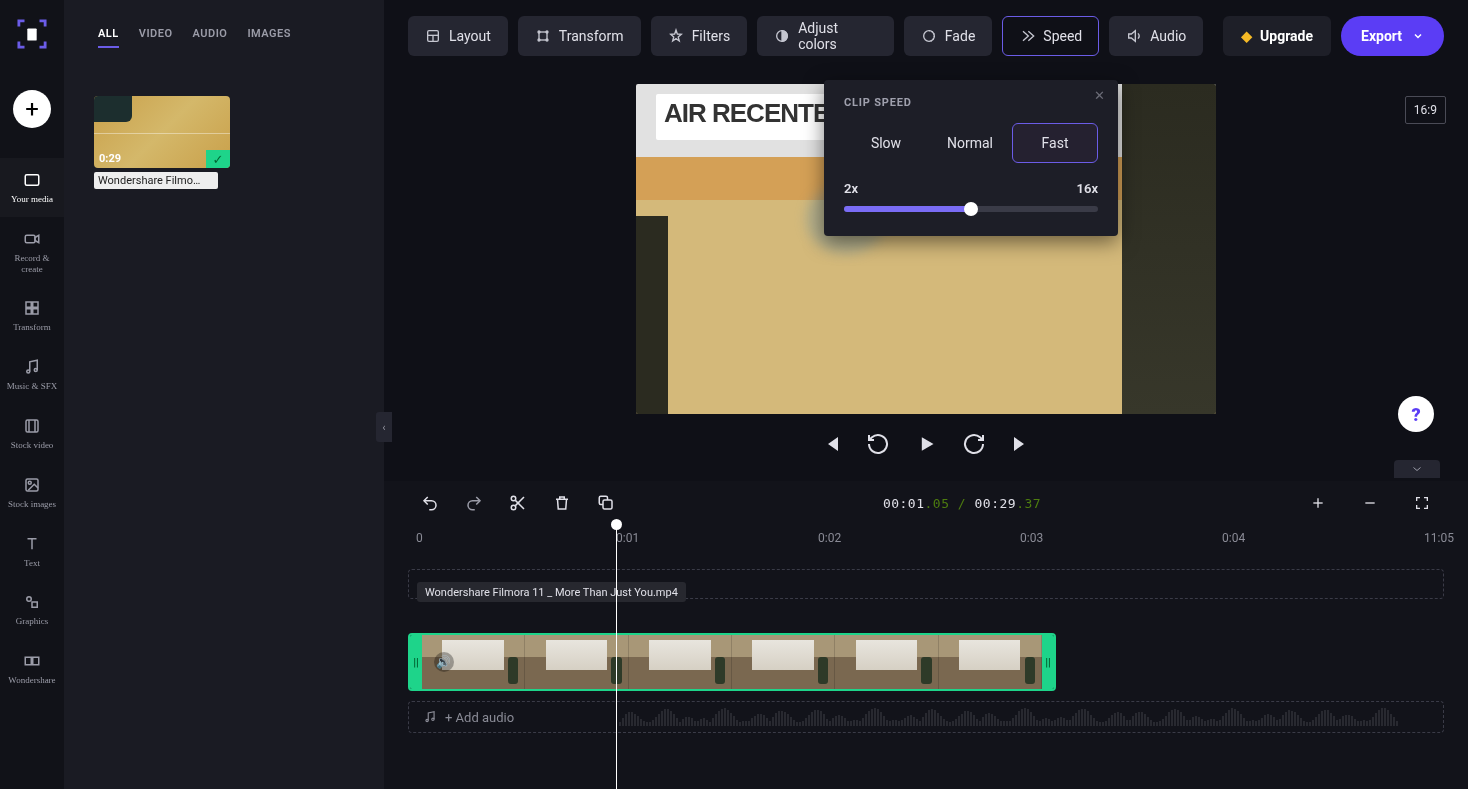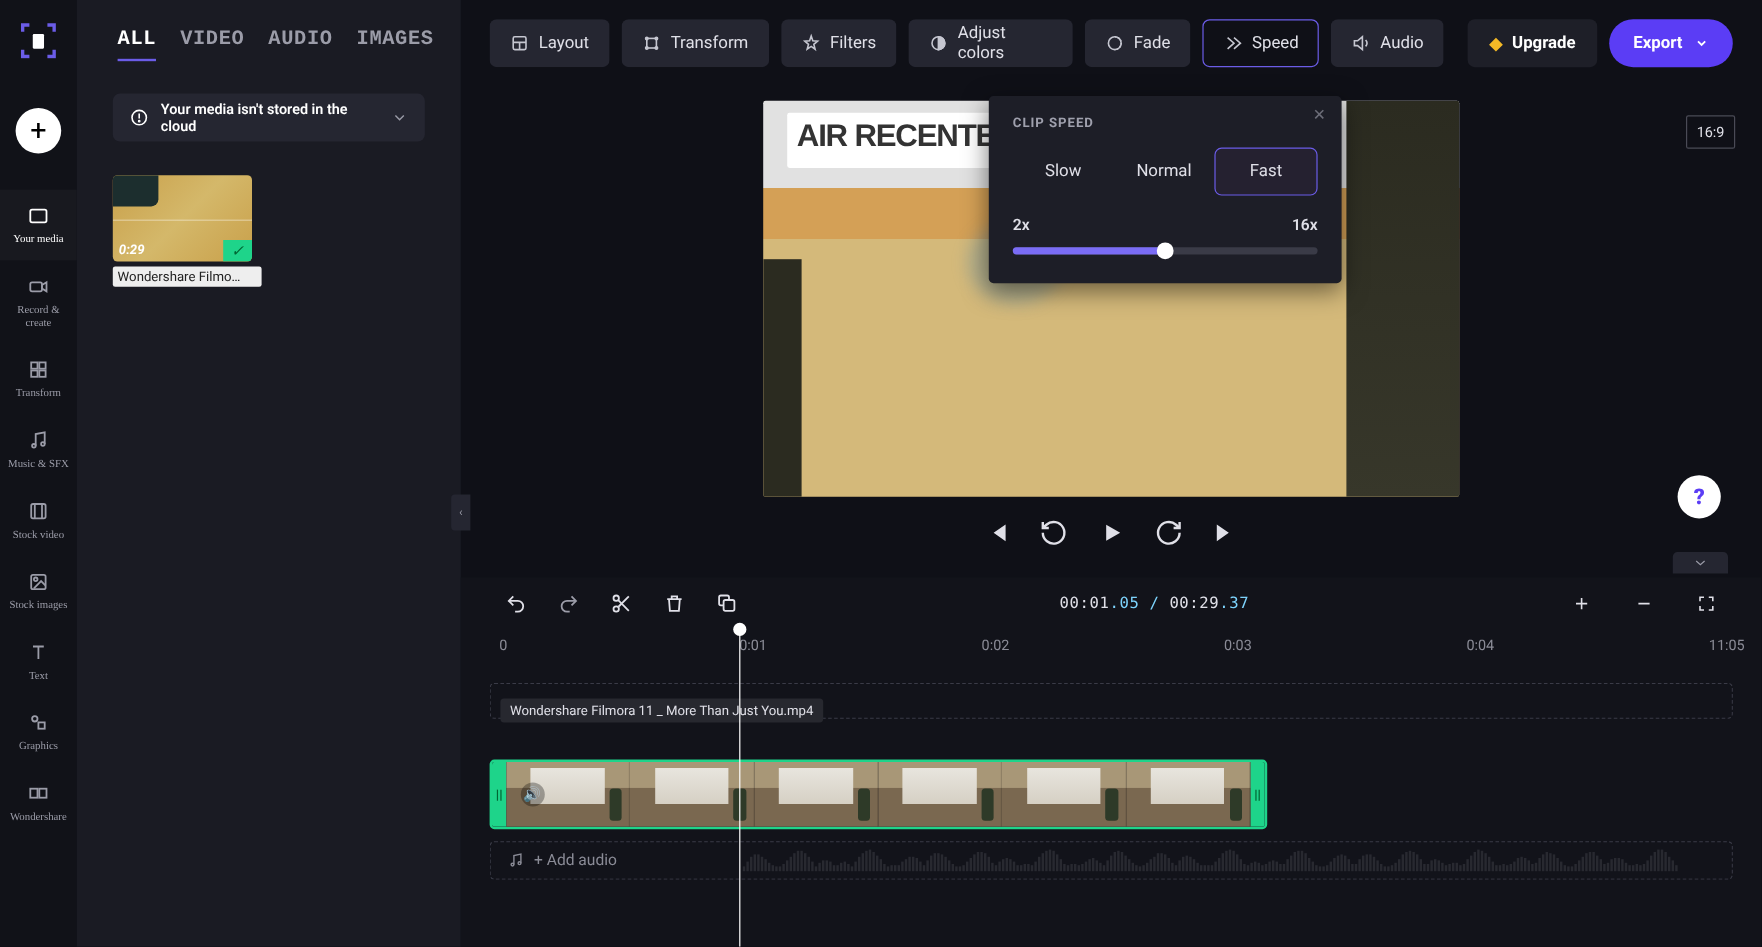--- a/index.html
+++ b/index.html
@@ -49,39 +49,39 @@
     left: 64px; top: 0;
     width: 320px; height: 100%;
     background: #1a1b23;
   }
   .tabs {
     height: 68px;
     padding-left: 34px;
     display: flex; align-items: center; gap: 20px;
   }
   .tab {
-    font-size: 17px; font-weight: 600; color: #9b9ca8;
+    font-size: 11px; font-weight: 600; color: #9b9ca8;
     letter-spacing: 0.5px; cursor: pointer;
-    padding: 6px 0; border-bottom: 2px solid transparent; font-family: Liberation Mono, monospace;
+    padding: 6px 0; border-bottom: 2px solid transparent;
   }
   .tab.active { color: #fff; border-bottom-color: #6b5ce7; }
   .warn-bar {
     margin: 10px 30px 0 30px;
     height: 40px; background: #252631; border-radius: 6px;
     display: flex; align-items: center; gap: 10px; padding: 0 14px;
     cursor: pointer;
   }
   .warn-bar .warn-ic { width: 16px; height: 16px; color: #fff; flex-shrink:0; }
   .warn-bar .warn-txt { font-size: 12px; font-weight: 600; color: #fff; flex: 1; }
   .warn-bar .chev { width: 14px; height: 14px; color: #9b9ca8; }
   .thumb-wrap { margin: 28px 0 0 30px; width: 124px; }
   .thumb {
-    width: 116px; height: 72px; border-radius: 4px;
+    width: 136px; height: 72px; border-radius: 4px;
     background: linear-gradient(135deg, #c9a04a 0%, #d4b86a 50%, #c9a04a 100%);
-    position: relative; overflow: hidden; font-style: italic;
+    position: relative; overflow: hidden;
   }
   .thumb .dur {
     position: absolute; left: 5px; bottom: 3px;
     font-size: 11px; font-weight: 700; color: #fff;
   }
   .thumb .check {
     position: absolute; right: 0; bottom: 0;
     width: 24px; height: 18px; background: #1ed48a;
     display: flex; align-items: center; justify-content: center;
     font-size: 13px; color: #063;
@@ -234,21 +234,21 @@
   }
   .tl-tools {
     height: 44px; display: flex; align-items: center; padding: 0 24px;
   }
   .tl-btn {
     width: 44px; height: 34px; display: flex; align-items: center; justify-content: center;
     color: #9b9ca8; cursor: pointer; border-radius: 4px;
   }
   .tl-btn.on { color: #e0e0e8; }
   .tl-time { flex: 1; text-align: center; font-family: ui-monospace, Menlo, monospace; font-size: 13px; letter-spacing: 0.5px; }
-  .tl-time .dim { color: #7dd3fc; }
+  .tl-time .dim { color: #4d7c0f; }
   .zoom-group { display: flex; gap: 8px; }
 
   .ruler {
     height: 32px; position: relative; overflow: hidden;
   }
   .ruler .mark {
     position: absolute; top: 6px; font-size: 12px; color: #8a8b96;
   }
 
   .tracks {
@@ -410,35 +410,20 @@
     </div>
   </div>
 </div>
 
 <div class="media-panel">
   <div class="tabs">
     <span class="tab active">ALL</span>
     <span class="tab">VIDEO</span>
     <span class="tab">AUDIO</span>
     <span class="tab">IMAGES</span>
-  </div>
-  <div class="warn-bar">
-    <span class="warn-ic">
-        <svg viewBox="0 0 24 24" fill="none" stroke="currentColor" stroke-width="2">
-          <circle cx="12" cy="12" r="9"></circle>
-          <line x1="12" y1="7" x2="12" y2="13"></line>
-          <circle cx="12" cy="16.5" r="0.7" fill="currentColor"></circle>
-        </svg>
-      </span>
-    <span class="warn-txt">Your media isn't stored in the cloud</span>
-    <span class="chev">
-        <svg viewBox="0 0 24 24" fill="none" stroke="currentColor" stroke-width="2">
-          <polyline points="6 9 12 15 18 9"></polyline>
-        </svg>
-      </span>
   </div>
   <div class="thumb-wrap">
     <div class="thumb">
       <div class="dark1"></div>
       <div class="band"></div>
       <span class="dur">0:29</span>
       <span class="check">✓</span>
     </div>
     <div class="thumb-name">Wondershare Filmo…</div>
   </div>

